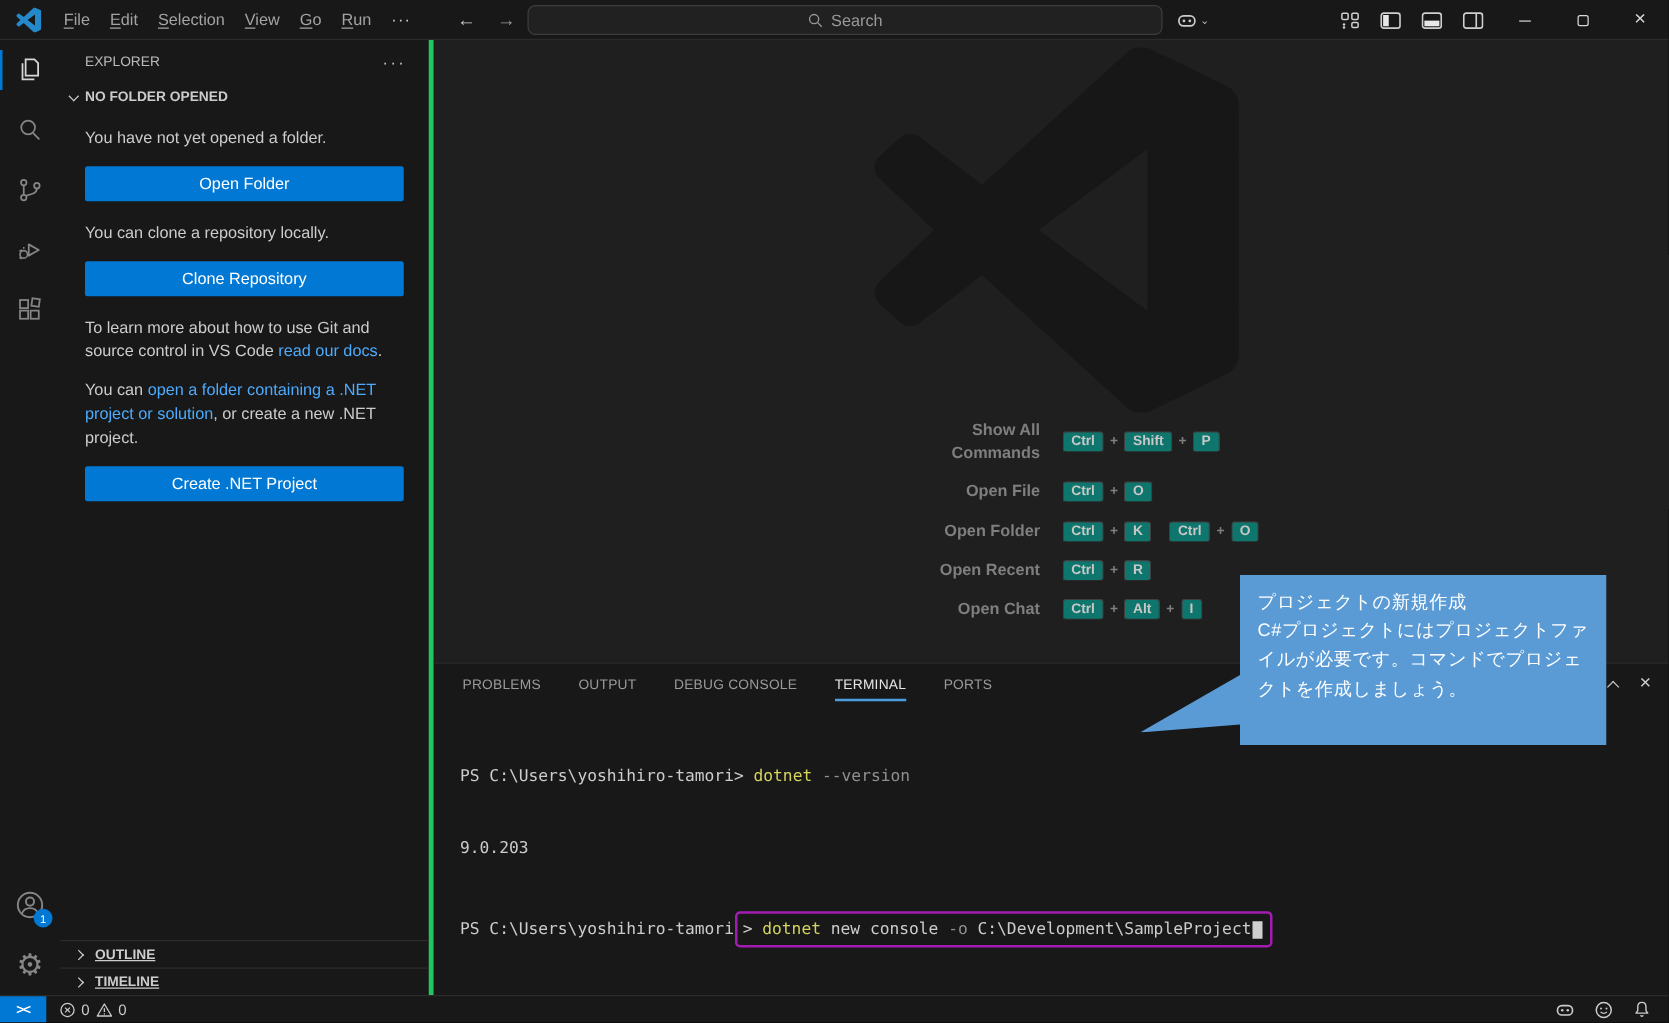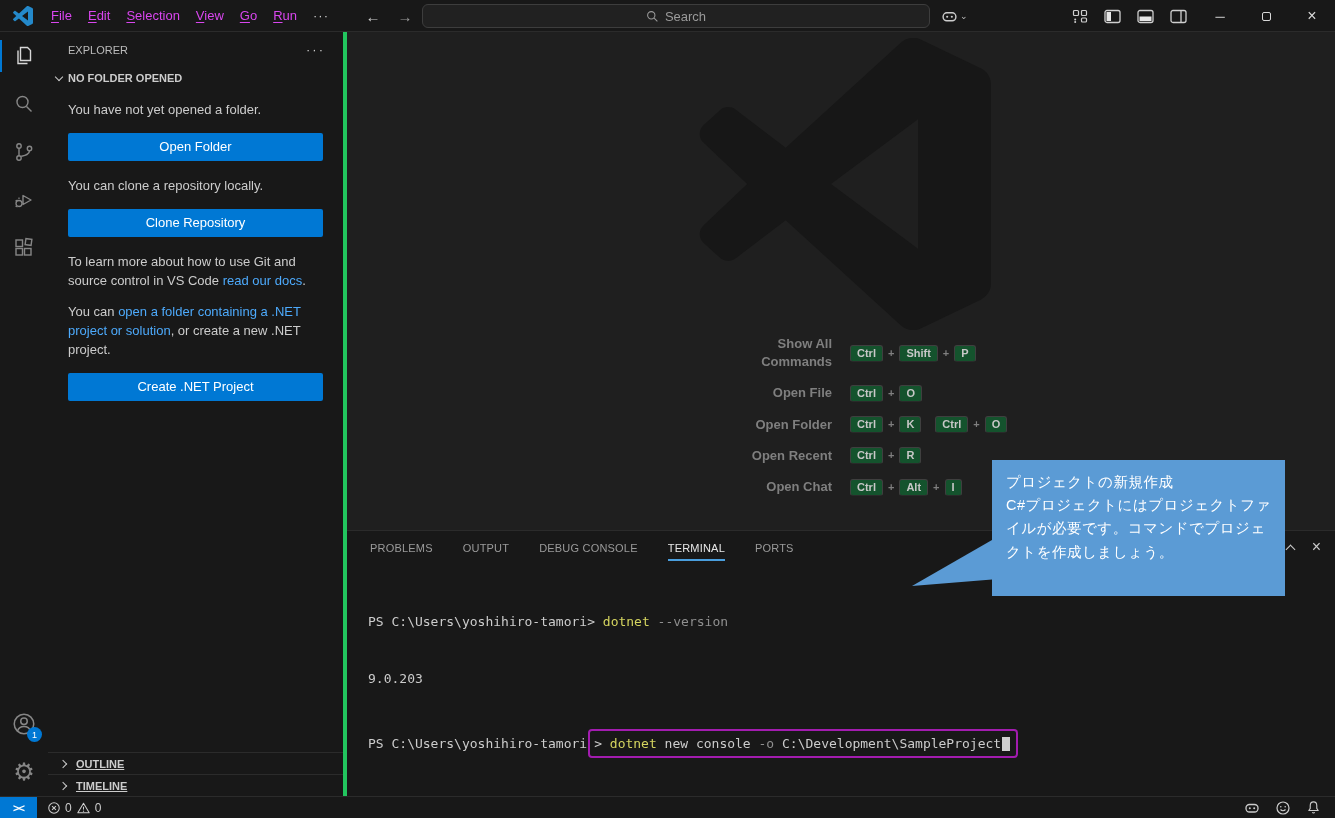--- a/index.html
+++ b/index.html
@@ -7,21 +7,21 @@
   .window {
     position:relative; width:1335px; height:818px; overflow:hidden;
     background:#1f1f1f; font-family:"Liberation Sans", sans-serif;
     color:#cccccc; font-size:13px;
   }
   
   .titlebar { position:absolute; left:0; top:0; width:1335px; height:32px;
     background:#181818; border-bottom:1px solid #2b2b2b; display:flex; align-items:center; }
   .vscode-logo { width:20px; height:20px; margin:0 10px 0 13px; flex:0 0 auto; }
   .menus { display:flex; align-items:center; }
-  .menu-item { display:inline-block; padding:0 8px; height:32px; line-height:32px; color:#d946ef; cursor:default; }
+  .menu-item { display:inline-block; padding:0 8px; height:32px; line-height:32px; color:#a3a3a3; cursor:default; }
   .menu-item.mnemonic::first-letter { text-decoration:underline; text-underline-offset:2px; }
   .menu-item.ellipsis { letter-spacing:1px; color:#cccccc; }
   .nav-arrows { position:absolute; left:362px; top:0; height:32px; display:flex; gap:10px; align-items:center; }
   .nav-arrow { font-size:15px; color:#cccccc; width:22px; text-align:center; }
   .nav-arrow.fwd { color:#9a9a9a; }
   .search-box { position:absolute; left:422px; top:4px; width:508px; height:24px;
     background:#212121; border:1px solid #3d3d3d; border-radius:6px;
     display:flex; align-items:center; justify-content:center; gap:6px; color:#9a9a9a; }
   .copilot-tb { position:absolute; left:941px; top:0; height:32px; display:flex; align-items:center; gap:2px; color:#cccccc; }
   .copilot-tb .chev { font-size:9px; color:#bbbbbb; }
@@ -56,21 +56,21 @@
   .collapsible-row { height:22px; border-top:1px solid #2b2b2b; display:flex; align-items:center; gap:6px; padding-left:8px;
     font-size:11px; font-weight:bold; color:#cccccc;text-decoration:underline; }
   
   .editor { position:absolute; left:347px; top:32px; width:988px; height:498px; background:#1f1f1f; overflow:hidden;font-weight:bold; }
   .watermark { position:absolute; left:352px; top:6px; width:292px; height:292px; }
   .shortcuts { position:absolute; left:0; top:303px; width:100%; }
   .shortcut-row { display:flex; align-items:center; margin-bottom:13px; }
   .sc-label { width:50%; text-align:right; padding-right:9px; color:#7f7f7f; font-size:13px; line-height:1.4; }
   .sc-label span { display:inline-block; max-width:112px; }
   .sc-keys { width:50%; text-align:left; padding-left:9px; white-space:nowrap; }
-  .kbd { display:inline-block; background:#14532d; border:1px solid #3f3f3f; border-bottom-color:#2a2a2a; border-radius:3px;
+  .kbd { display:inline-block; background:#0f766e; border:1px solid #3f3f3f; border-bottom-color:#2a2a2a; border-radius:3px;
     padding:1px 6px 2px 6px; font-size:11px; color:#c8c8c8; }
   .plus { color:#7f7f7f; margin:0 5px; font-size:11px; }
   .kgap { display:inline-block; width:14px; }
   
   .panel { position:absolute; left:347px; top:530px; width:988px; height:266px; background:#181818; border-top:1px solid #2b2b2b; }
   .panel-tabs { height:30px; display:flex; align-items:flex-end; gap:30px; padding:0 0 0 23px; }
   .panel-tab { font-size:11px; color:#9a9a9a; padding-bottom:7px; letter-spacing:0.2px; }
   .panel-tab.active { color:#e7e7e7; border-bottom:2px solid #4a9edd; padding-bottom:5px; }
   .panel-actions { position:absolute; right:14px; top:8px; display:flex; gap:18px; align-items:center; color:#cccccc; }
   .chev-up { width:7px; height:7px; border-left:1.5px solid #cccccc; border-bottom:1.5px solid #cccccc; transform:rotate(135deg); margin-top:4px; }

